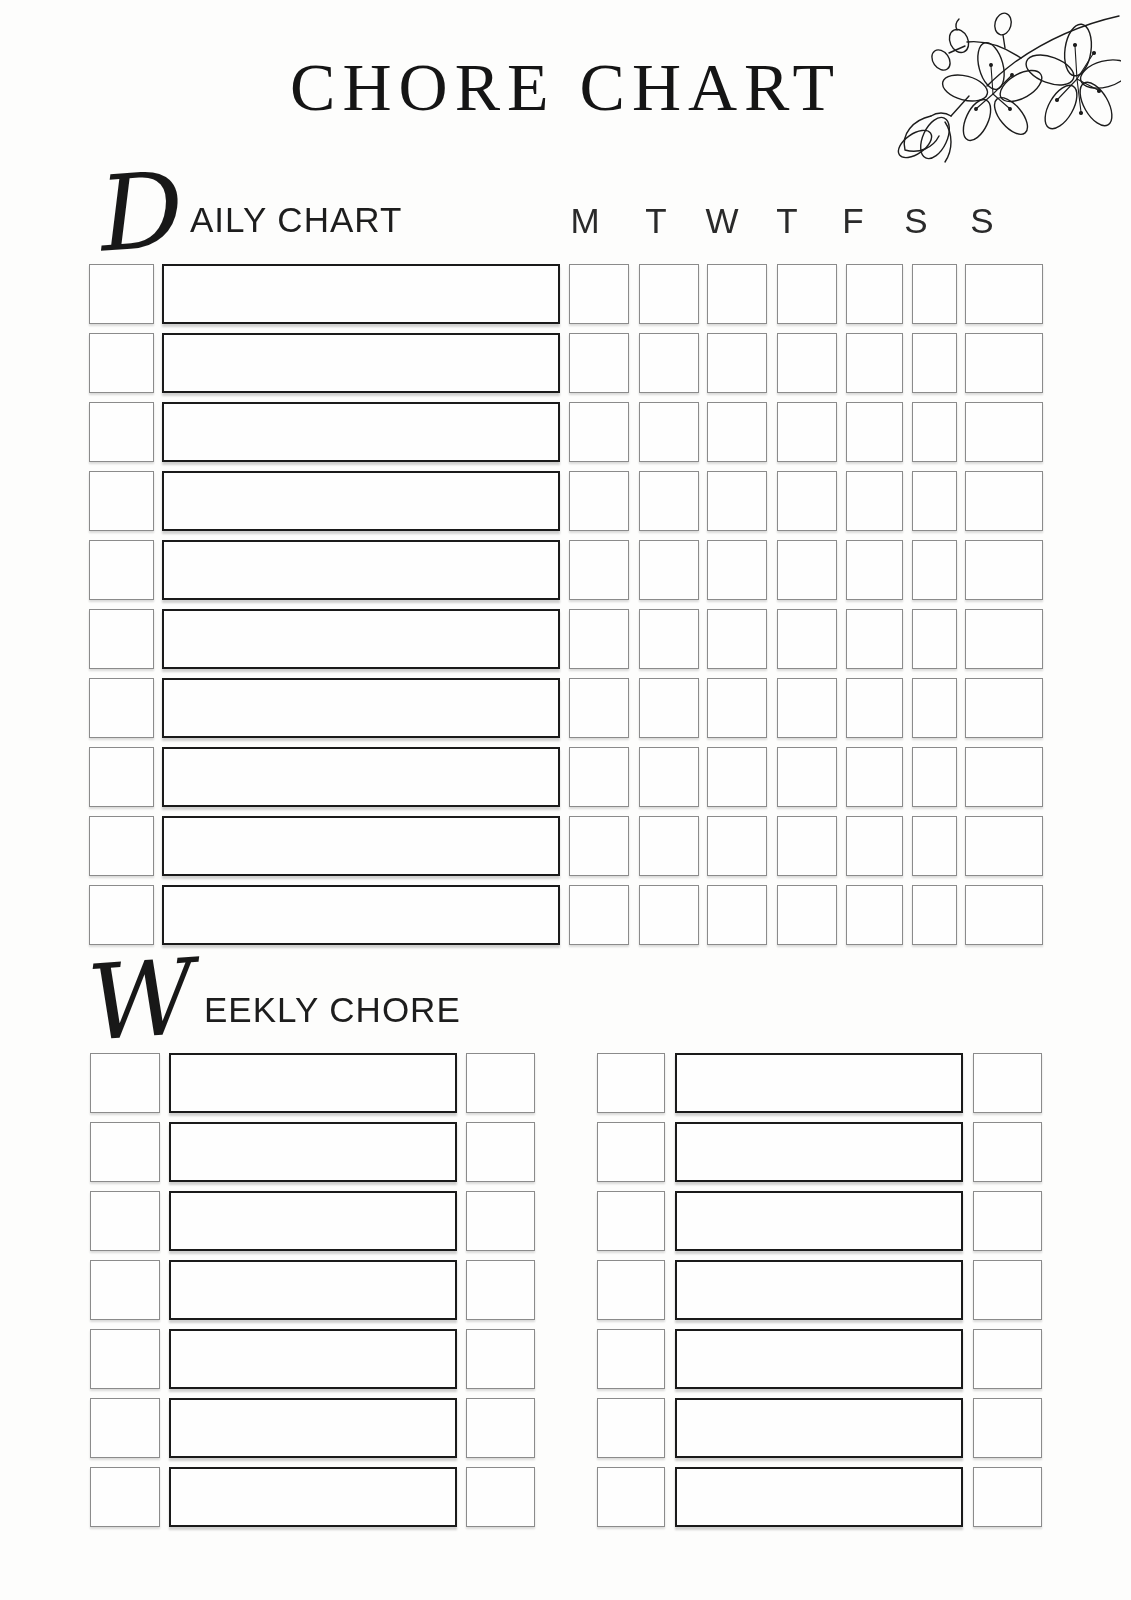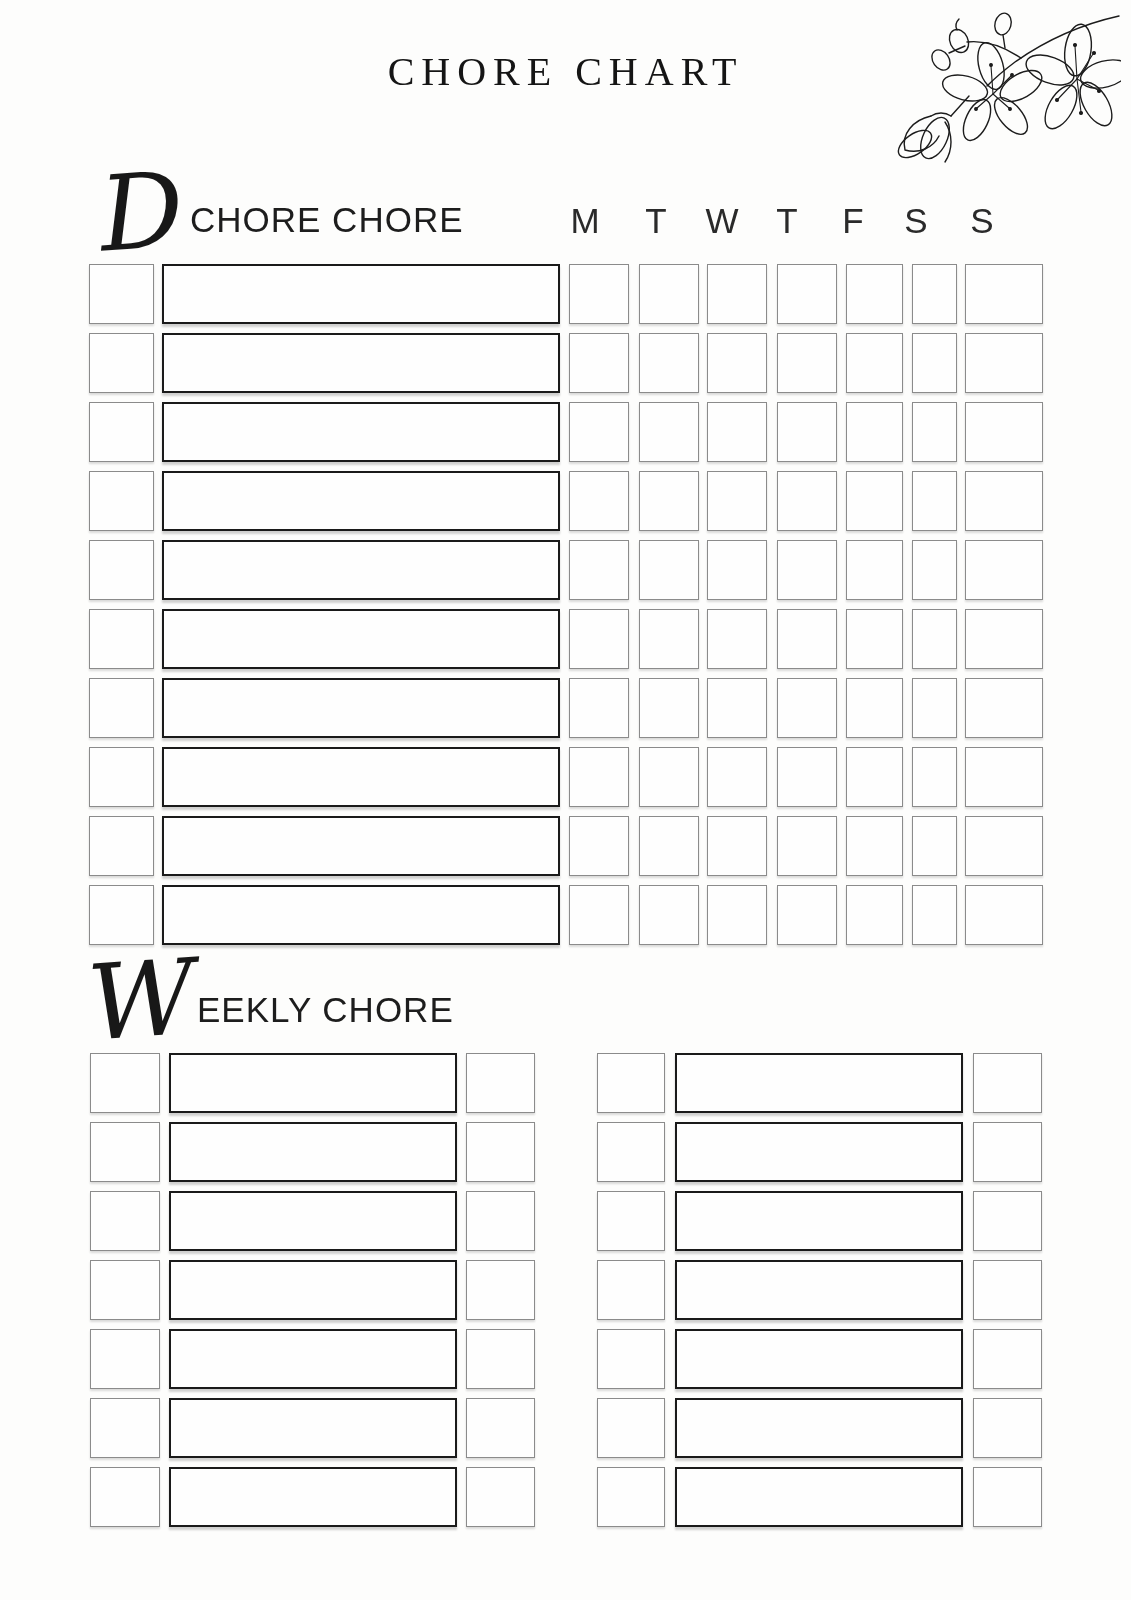--- a/index.html
+++ b/index.html
@@ -10,21 +10,21 @@
     background:#fdfdfc;
     overflow:hidden;
     font-family:"Liberation Sans", sans-serif;
     color:#1c1c1c;
   }
   
   .title{
     position:absolute;left:0;top:48px;width:1131px;
     text-align:center;
     font-family:"Liberation Serif","DejaVu Serif",serif;
-    font-size:40px;font-weight:500;letter-spacing:7px;
+    font-size:68px;font-weight:500;letter-spacing:7px;
     color:#151515;white-space:nowrap;
   }
   .date-line{
     position:absolute;left:0;top:122px;width:1131px;
     display:flex;justify-content:center;align-items:flex-end;
     font-size:28px;color:#222;
   }
   .date-line .blank{
     display:inline-block;width:112px;height:30px;
     border-bottom:2.5px solid #1c1c1c;margin:0 12px;
@@ -124,21 +124,21 @@
       <path d="M92,118 C100,130 100,146 92,158"></path>
       <path d="M78,112 C84,108 92,108 98,112"></path>
       <path d="M98,112 L116,92"></path>
     </g>
   </svg>
 
   <div class="title">CHORE CHART</div>
 
 
   <span class="script-initial" style="left:100px;top:168px;">D</span>
-  <span class="heading-rest" style="left:190px;top:200px;">CHORE CHORE</span>
+  <span class="heading-rest" style="left:190px;top:200px;">AILY CHART</span>
 
   <div id="day-headers">
       <span class="day-letter" style="left: 555px;">M</span>
       <span class="day-letter" style="left: 626px;">T</span>
       <span class="day-letter" style="left: 692px;">W</span>
       <span class="day-letter" style="left: 757px;">T</span>
       <span class="day-letter" style="left: 823px;">F</span>
       <span class="day-letter" style="left: 886px;">S</span>
       <span class="day-letter" style="left: 952px;">S</span>
     </div>
@@ -230,21 +230,21 @@
       <div class="cell grey" style="left: 569px; top: 885px; width: 60px; height: 60px;"></div>
       <div class="cell grey" style="left: 639px; top: 885px; width: 60px; height: 60px;"></div>
       <div class="cell grey" style="left: 707px; top: 885px; width: 60px; height: 60px;"></div>
       <div class="cell grey" style="left: 777px; top: 885px; width: 60px; height: 60px;"></div>
       <div class="cell grey" style="left: 846px; top: 885px; width: 57px; height: 60px;"></div>
       <div class="cell grey" style="left: 912px; top: 885px; width: 45px; height: 60px;"></div>
       <div class="cell grey" style="left: 965px; top: 885px; width: 78px; height: 60px;"></div>
     </div>
 
   <span class="script-initial" style="left:88px;top:956px;">W</span>
-  <span class="heading-rest" style="left:197px;top:990px;">EEKLY CHORE</span>
+  <span class="heading-rest" style="left:204px;top:990px;">EEKLY CHORE</span>
 
   <div id="weekly-rows">
       <div class="cell grey" style="left: 90px; top: 1053px; width: 70px; height: 60px;"></div>
       <div class="cell dark" style="left: 169px; top: 1053px; width: 288px; height: 60px;"></div>
       <div class="cell grey" style="left: 466px; top: 1053px; width: 69px; height: 60px;"></div>
       <div class="cell grey" style="left: 90px; top: 1122px; width: 70px; height: 60px;"></div>
       <div class="cell dark" style="left: 169px; top: 1122px; width: 288px; height: 60px;"></div>
       <div class="cell grey" style="left: 466px; top: 1122px; width: 69px; height: 60px;"></div>
       <div class="cell grey" style="left: 90px; top: 1191px; width: 70px; height: 60px;"></div>
       <div class="cell dark" style="left: 169px; top: 1191px; width: 288px; height: 60px;"></div>

